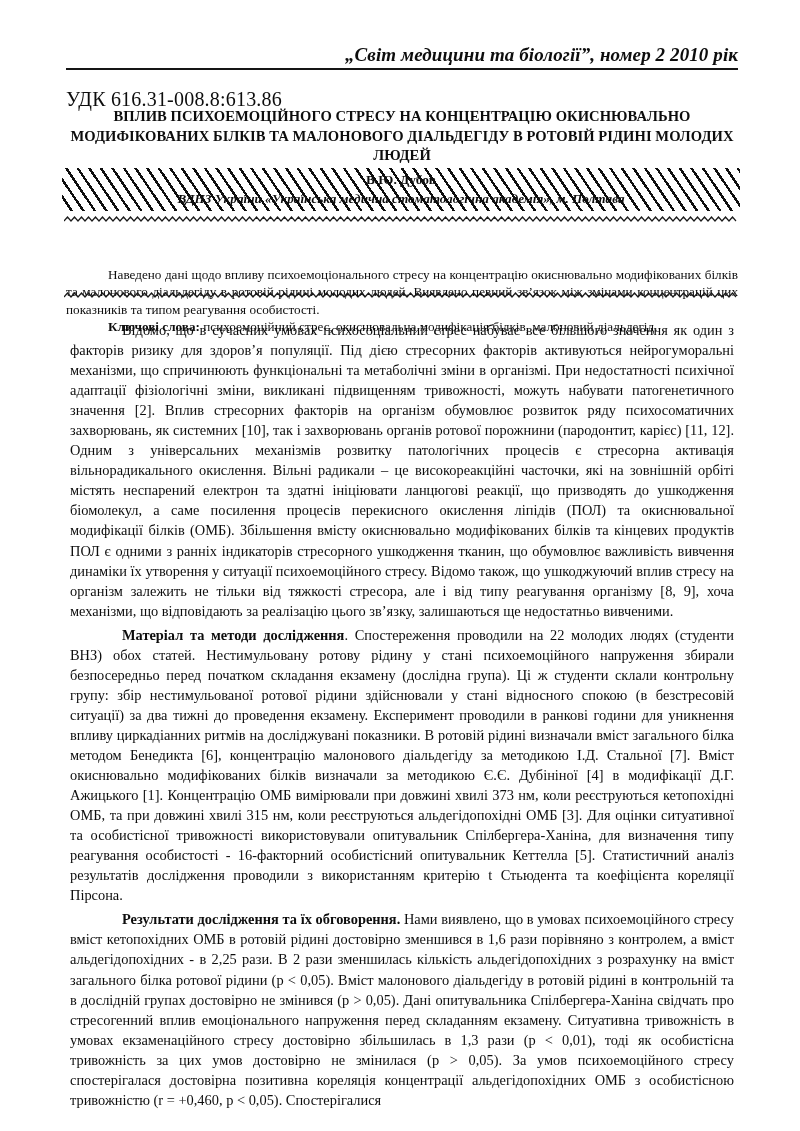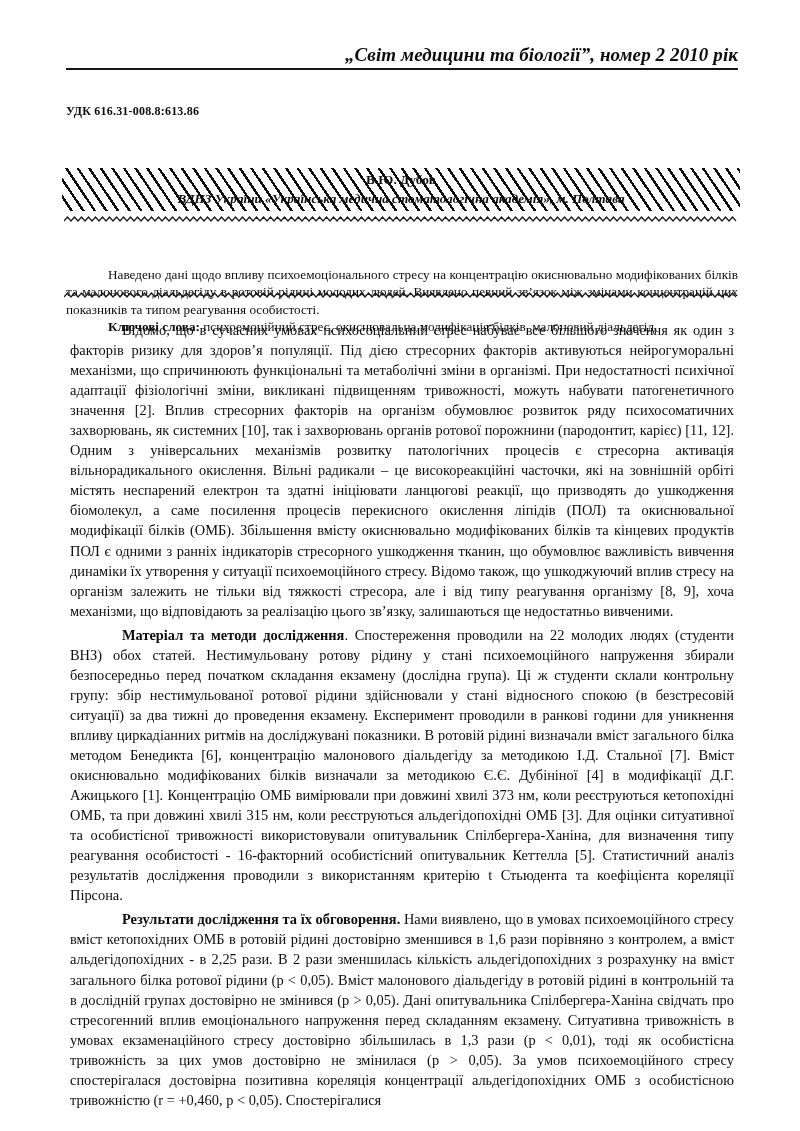--- a/index.html
+++ b/index.html
@@ -42,23 +42,23 @@
     top: 68px;
     width: 672px;
     height: 0;
     border-top: 2.2px solid #151515;
   }
 
   
   .udc {
     position: absolute;
     left: 66px;
-    top: 104px;
-    font-weight: bold;
-    font-size: 12px;
+    top: 88px;
+    font-weight: normal;
+    font-size: 20px;
     letter-spacing: .2px;
   }
 
   
   .title {
     position: absolute;
     left: 66px;
     top: 107px;
     width: 672px;
     text-align: center;
@@ -167,20 +167,21 @@
 </head>
 <body>
 
 <div class="page">
 
   <div class="runhead">„Світ медицини та біології”, номер 2 2010 рік</div>
   <div class="runhead-rule"></div>
 
   <div class="udc">УДК 616.31-008.8:613.86</div>
 
+  <div class="title">ВПЛИВ ПСИХОЕМОЦІЙНОГО СТРЕСУ НА КОНЦЕНТРАЦІЮ ОКИСНЮВАЛЬНО МОДИФІКОВАНИХ БІЛКІВ ТА МАЛОНОВОГО ДІАЛЬДЕГІДУ В РОТОВІЙ РІДИНІ МОЛОДИХ ЛЮДЕЙ</div>
 
   <div class="hatch-band">
     <div class="hatch-text">
       <div class="hatch-author">В.Ю. Дубов</div>
       <div class="hatch-affil">ВДНЗ України «Українська медична стоматологічна академія», м. Полтава</div>
     </div>
     <div class="hatch-overlay"></div>
   </div>
 
   <div class="wave" style="top:216px;">

